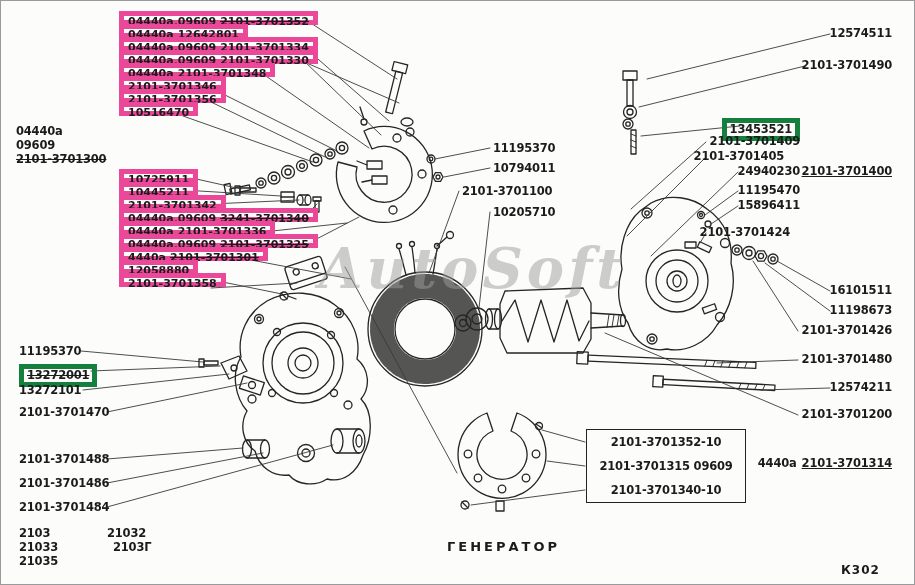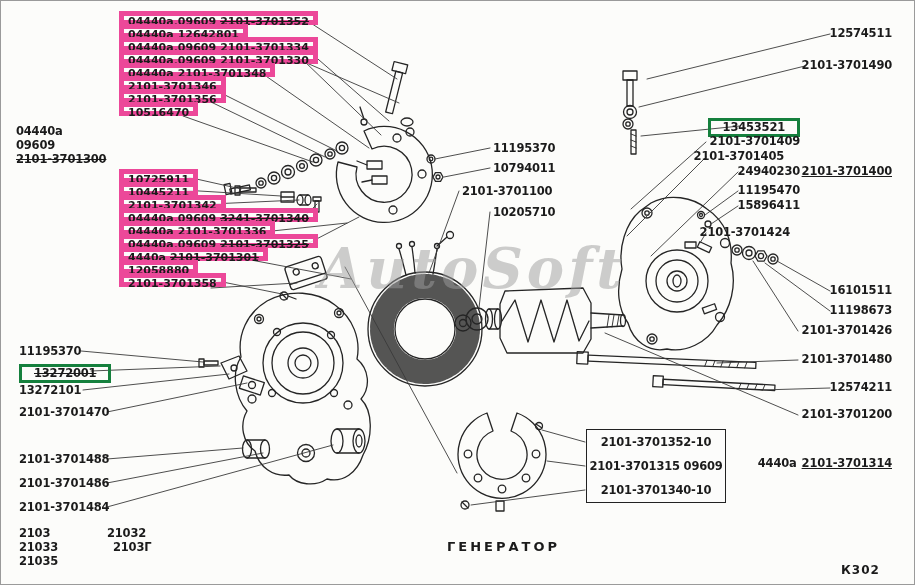--- a/index.html
+++ b/index.html
@@ -17,21 +17,21 @@
     color:#9e9e9e;opacity:.5;pointer-events:none;white-space:nowrap;
   }
   .lbl{
     position:absolute;z-index:3;font-size:11.5px;font-weight:bold;color:#1b1b1b;
     white-space:nowrap;line-height:13px;letter-spacing:-0.2px;
   }
   .lbl .m{margin-right:5px}
   .lbl .m:empty{display:none}
   .strike{text-decoration:line-through}
   .ul{text-decoration:underline}
-  .boxed{border:3px solid #15803d;padding:0 12px}
+  .boxed{border:5px solid #15803d;padding:0 3px}
   .col{position:absolute;z-index:3;display:flex;flex-direction:column;align-items:flex-start}
   .col .row{
     border:5px solid #ec4899;padding:0 4px;height:14px;line-height:12px;margin-top:-1px;
     font-size:11px;font-weight:bold;white-space:nowrap;color:#1b1b1b;background:rgba(252,252,250,.85);
   }
   .col .row:first-child{margin-top:0}
   .row .m{margin-right:4px}
   .row .m:empty{display:none}
   .bbox{
     position:absolute;z-index:3;border:1px solid #222;display:flex;flex-direction:column;
@@ -377,21 +377,21 @@
   <div class="lbl" style="right:114px;top:183px">11195470</div>
   <div class="lbl" style="right:114px;top:198px">15896411</div>
   <div class="lbl" style="right:124px;top:225px">2101-3701424</div>
   <div class="lbl" style="right:22px;top:283px">16101511</div>
   <div class="lbl" style="right:22px;top:303px">11198673</div>
   <div class="lbl" style="right:22px;top:323px">2101-3701426</div>
   <div class="lbl" style="right:22px;top:352px">2101-3701480</div>
   <div class="lbl" style="right:22px;top:380px">12574211</div>
   <div class="lbl" style="right:22px;top:407px">2101-3701200</div>
 
-  <div class="bbox" style="left:585px;top:428px;width:140px;height:74px">
+  <div class="bbox" style="left:585px;top:428px;width:160px;height:74px">
     <div class="lbl" style="position:static">2101-3701352-10</div>
     <div class="lbl" style="position:static">2101-3701315 09609</div>
     <div class="lbl" style="position:static">2101-3701340-10</div>
   </div>
   <div class="lbl" style="right:22px;top:456px">
     <span class="m">4440а</span><span class="ul">2101-3701314</span>
   </div>
 
   <div class="lbl title" style="left:446px;top:539px">ГЕНЕРАТОР</div>
   <div class="lbl code" style="left:840px;top:563px">К302</div>

